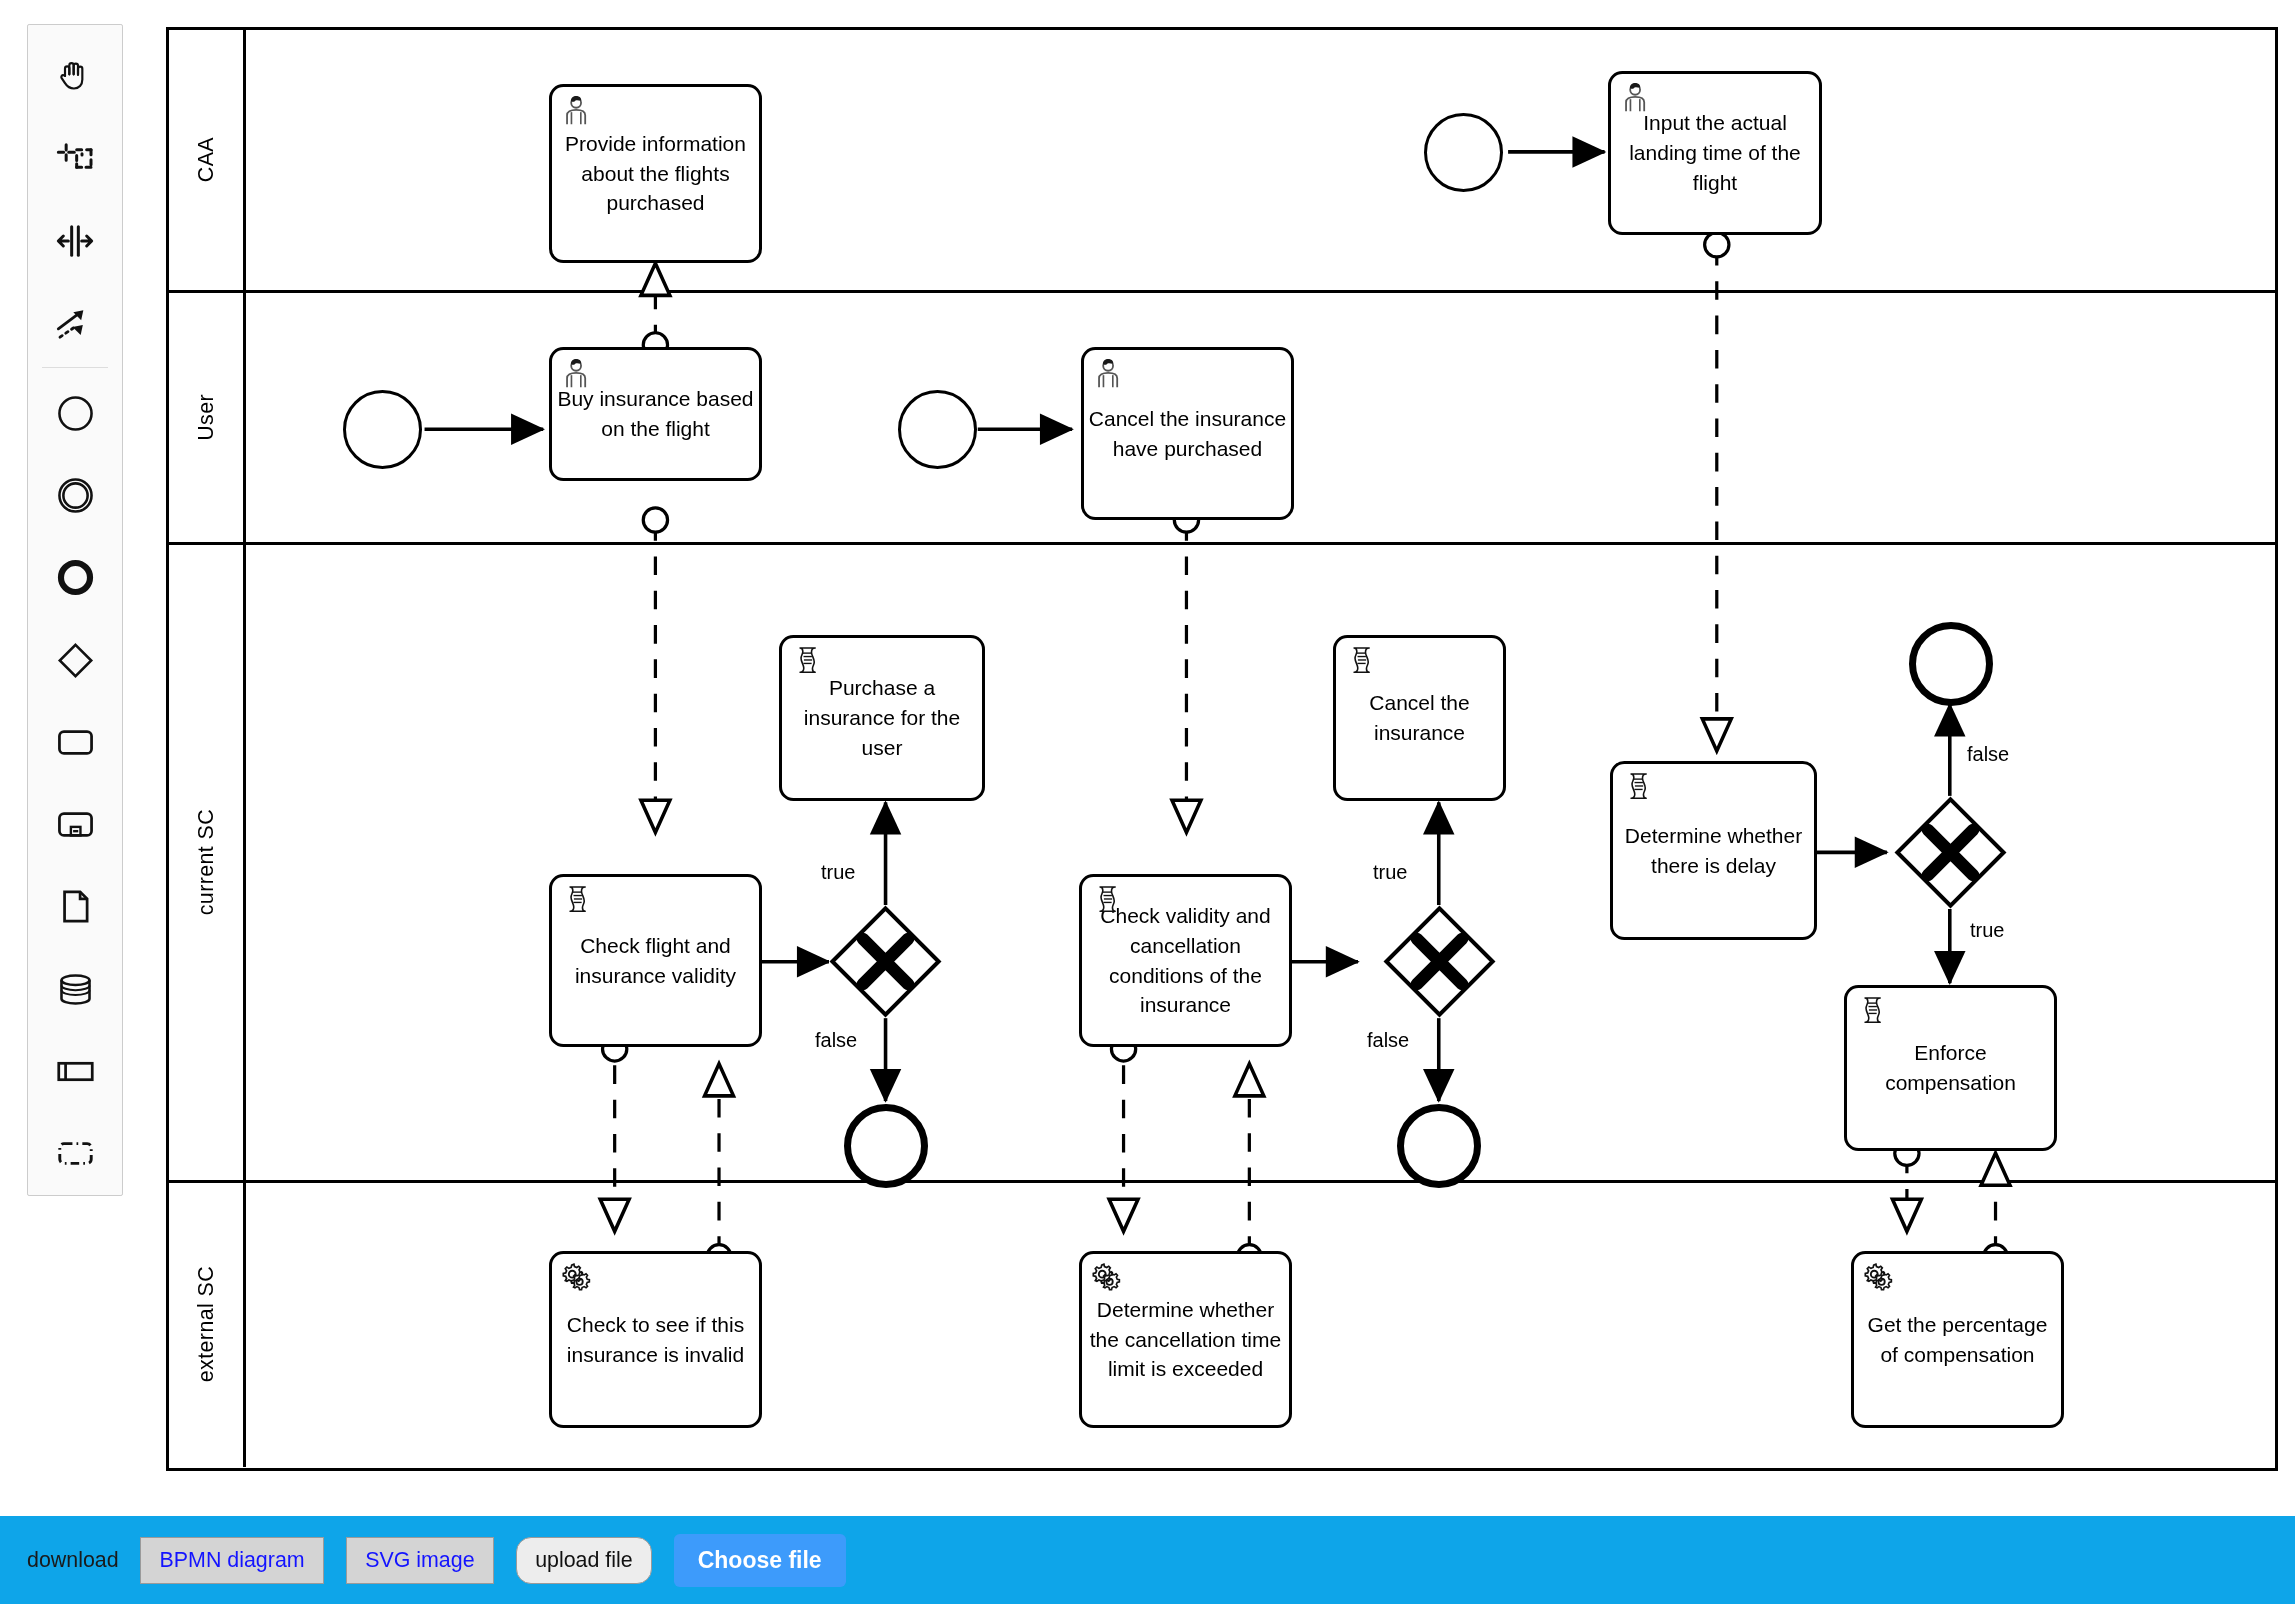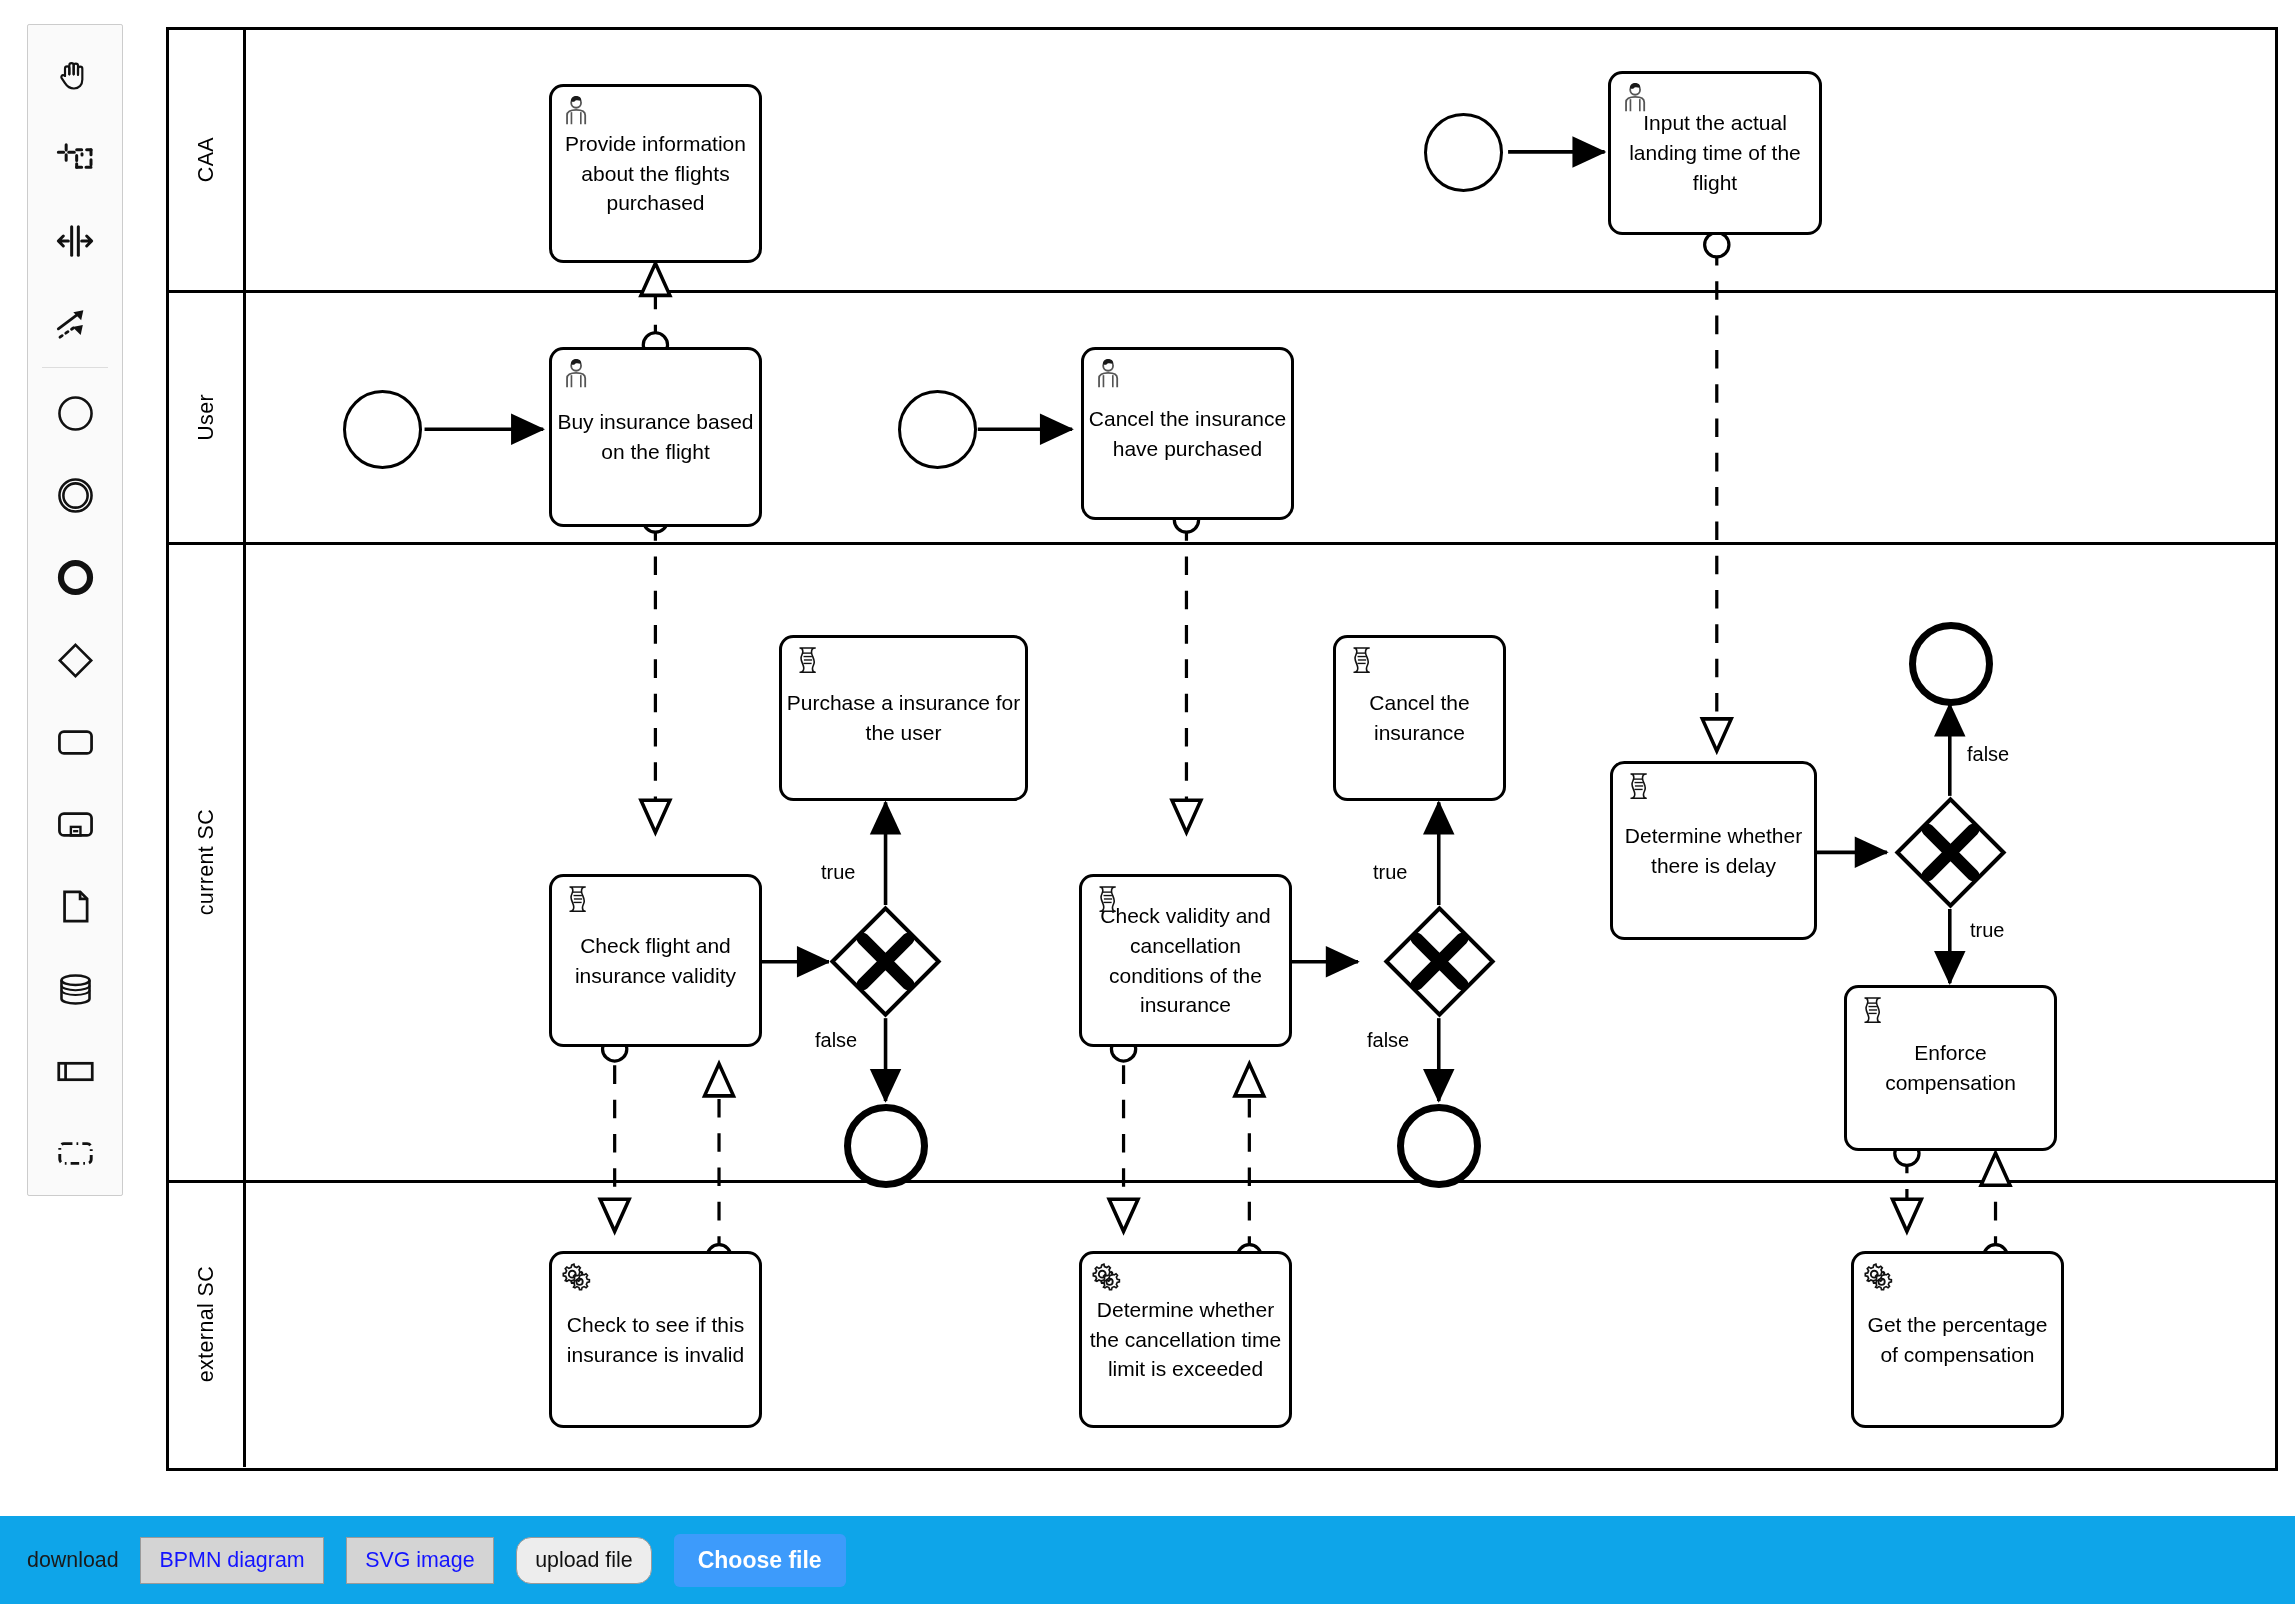--- a/index.html
+++ b/index.html
@@ -417,21 +417,21 @@
         <path d="M7.2 5.1c0-2.4 1.7-3.6 3.8-3.6s3.8 1.1 3.8 3.2c-1.3.4-2.3-.4-3.5-.2-1.1.2-1.5 1.2-2.4 1.2-.9 0-1.7-.3-1.7-.6z" fill="#1a1a1a"></path>
         <path d="M4.4 22v-6.6c0-2.3 2.3-3.9 6.6-3.9s6.6 1.6 6.6 3.9V22" fill="none" stroke="#555" stroke-width="1.3"></path>
         <line x1="7.6" y1="13.2" x2="7.6" y2="22" stroke="#555" stroke-width="1.2"></line>
         <line x1="14.4" y1="13.2" x2="14.4" y2="22" stroke="#555" stroke-width="1.2"></line>
       </svg>
       <div class="tlabel">Input the actual landing time of the flight</div>
     </div>
 
     <div class="node event start" style="left:343px; top:390px; width:79px; height:79px;"></div>
 
-    <div class="node task" style="left:549px; top:347px; width:213px; height:180px;">
+    <div class="node task" style="left:549px; top:347px; width:213px; height:134px;">
       <svg class="task-ico" viewBox="0 0 24 24">
         <circle cx="11" cy="6.4" r="3.6" fill="none" stroke="#555" stroke-width="1.3"></circle>
         <path d="M7.2 5.1c0-2.4 1.7-3.6 3.8-3.6s3.8 1.1 3.8 3.2c-1.3.4-2.3-.4-3.5-.2-1.1.2-1.5 1.2-2.4 1.2-.9 0-1.7-.3-1.7-.6z" fill="#1a1a1a"></path>
         <path d="M4.4 22v-6.6c0-2.3 2.3-3.9 6.6-3.9s6.6 1.6 6.6 3.9V22" fill="none" stroke="#555" stroke-width="1.3"></path>
         <line x1="7.6" y1="13.2" x2="7.6" y2="22" stroke="#555" stroke-width="1.2"></line>
         <line x1="14.4" y1="13.2" x2="14.4" y2="22" stroke="#555" stroke-width="1.2"></line>
       </svg>
       <div class="tlabel">Buy insurance based on the flight</div>
     </div>
 
@@ -461,21 +461,21 @@
 
     <div class="node gateway" style="left:829px; top:905px; width:113px; height:113px;">
       <svg width="113" height="113" viewBox="0 0 100 100">
         <path d="M50 3 L97 50 L50 97 L3 50 Z" fill="#fff" stroke="#000" stroke-width="3.6"></path>
         <path d="M30 30 L70 70 M70 30 L30 70" stroke="#000" stroke-width="11" stroke-linecap="round"></path>
       </svg>
     </div>
     <div class="edge-label" style="left:821px; top:861px;">true</div>
     <div class="edge-label" style="left:815px; top:1029px;">false</div>
 
-    <div class="node task" style="left:779px; top:635px; width:249px; height:166px;">
+    <div class="node task" style="left:779px; top:635px; width:206px; height:166px;">
       <svg class="task-ico" viewBox="0 0 24 24">
         <path d="M6.6 2.2h11c-1.8 0-2.7 1.4-2.7 3 0 2.6 2 4.4 2 7.1 0 2.2-1.3 3-1.3 5 0 1.9 1 2.5 2 2.5h-11c1.8 0 2.7-1.4 2.7-3 0-2.6-2-4.4-2-7.1 0-2.2 1.3-3 1.3-5 0-1.9-1-2.5-2-2.5z" fill="#fff" stroke="#111" stroke-width="1.15" stroke-linejoin="round"></path>
         <line x1="8.5" y1="5.9" x2="14.6" y2="5.9" stroke="#111" stroke-width="1"></line>
         <line x1="9.1" y1="8.4" x2="15.2" y2="8.4" stroke="#111" stroke-width="1"></line>
         <line x1="9.4" y1="10.9" x2="15.4" y2="10.9" stroke="#111" stroke-width="1"></line>
         <line x1="9" y1="13.4" x2="15" y2="13.4" stroke="#111" stroke-width="1"></line>
       </svg>
       <div class="tlabel">Purchase a insurance for the user</div>
     </div>
 

